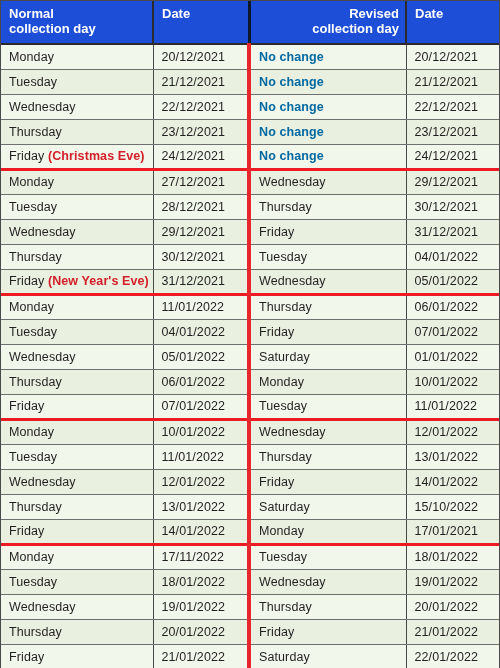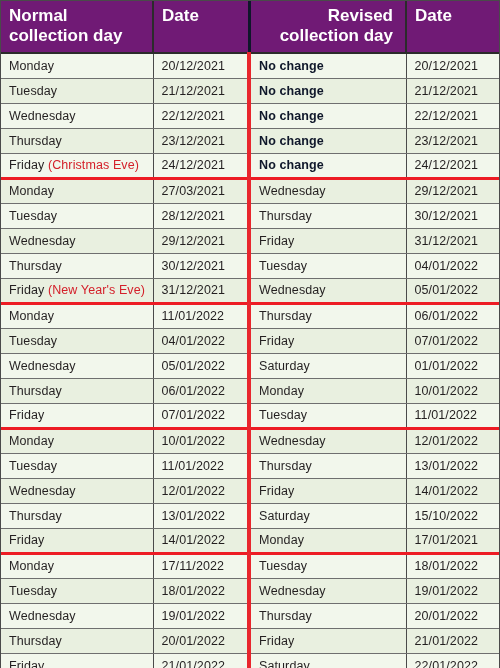--- a/index.html
+++ b/index.html
@@ -23,27 +23,27 @@
     font-size: 12.5px;
   }
 
   #collection-table col.c-day      { width: 152px; }
   #collection-table col.c-date     { width:  96px; }
   #collection-table col.c-rev-day  { width: 157px; }
   #collection-table col.c-rev-date { width:  95px; }
 
   
   thead th {
-    background: #701a75;
+    background: #1d4ed8;
     color: #ffffff;
     font-weight: bold;
-    font-size: 17px;
+    font-size: 13px;
     text-align: left;
     vertical-align: top;
-    padding: 5px 12px 6px 8px;
+    padding: 5px 6px 6px 8px;
     line-height: 1.18;
     height: 43px;
     box-sizing: border-box;
     border-right: 2px solid #2b2b2b;
     border-bottom: 2px solid #2b2b2b;
   }
   thead th.sep-left {
     border-left: 3px solid #0f172a;
     text-align: right;
   }
@@ -72,22 +72,22 @@
   
   tbody tr.alt-a td { background: #f2f7ec; }
   tbody tr.alt-b td { background: #e9f0e0; }
 
   
   tbody tr.week-end td {
     border-bottom: 3px solid #ed1c24;
   }
 
   
-  .red-text { color: #0f172a; font-weight: bold; }
-  .note     { color: #d4202a; }
+  .red-text { color: #0369a1; font-weight: bold; }
+  .note     { color: #d4202a; font-weight: bold; }
 
   
   #table-wrap {
     border-left: 1.5px solid #4a4a4a;
     border-top: 1.5px solid #4a4a4a;
     border-right: 1.5px solid #4a4a4a;
     box-sizing: border-box;
     width: 500px;
     height: 668px;
     overflow: hidden;
@@ -149,21 +149,21 @@
           <td>23/12/2021</td>
         </tr>
         <tr class="alt-a week-end">
           <td><span>Friday</span> <span class="note">(Christmas Eve)</span></td>
           <td>24/12/2021</td>
           <td class="sep-left red-text">No change</td>
           <td>24/12/2021</td>
         </tr>
         <tr class="alt-b">
           <td><span>Monday</span></td>
-          <td>27/03/2021</td>
+          <td>27/12/2021</td>
           <td class="sep-left">Wednesday</td>
           <td>29/12/2021</td>
         </tr>
         <tr class="alt-a">
           <td><span>Tuesday</span></td>
           <td>28/12/2021</td>
           <td class="sep-left">Thursday</td>
           <td>30/12/2021</td>
         </tr>
         <tr class="alt-b">

